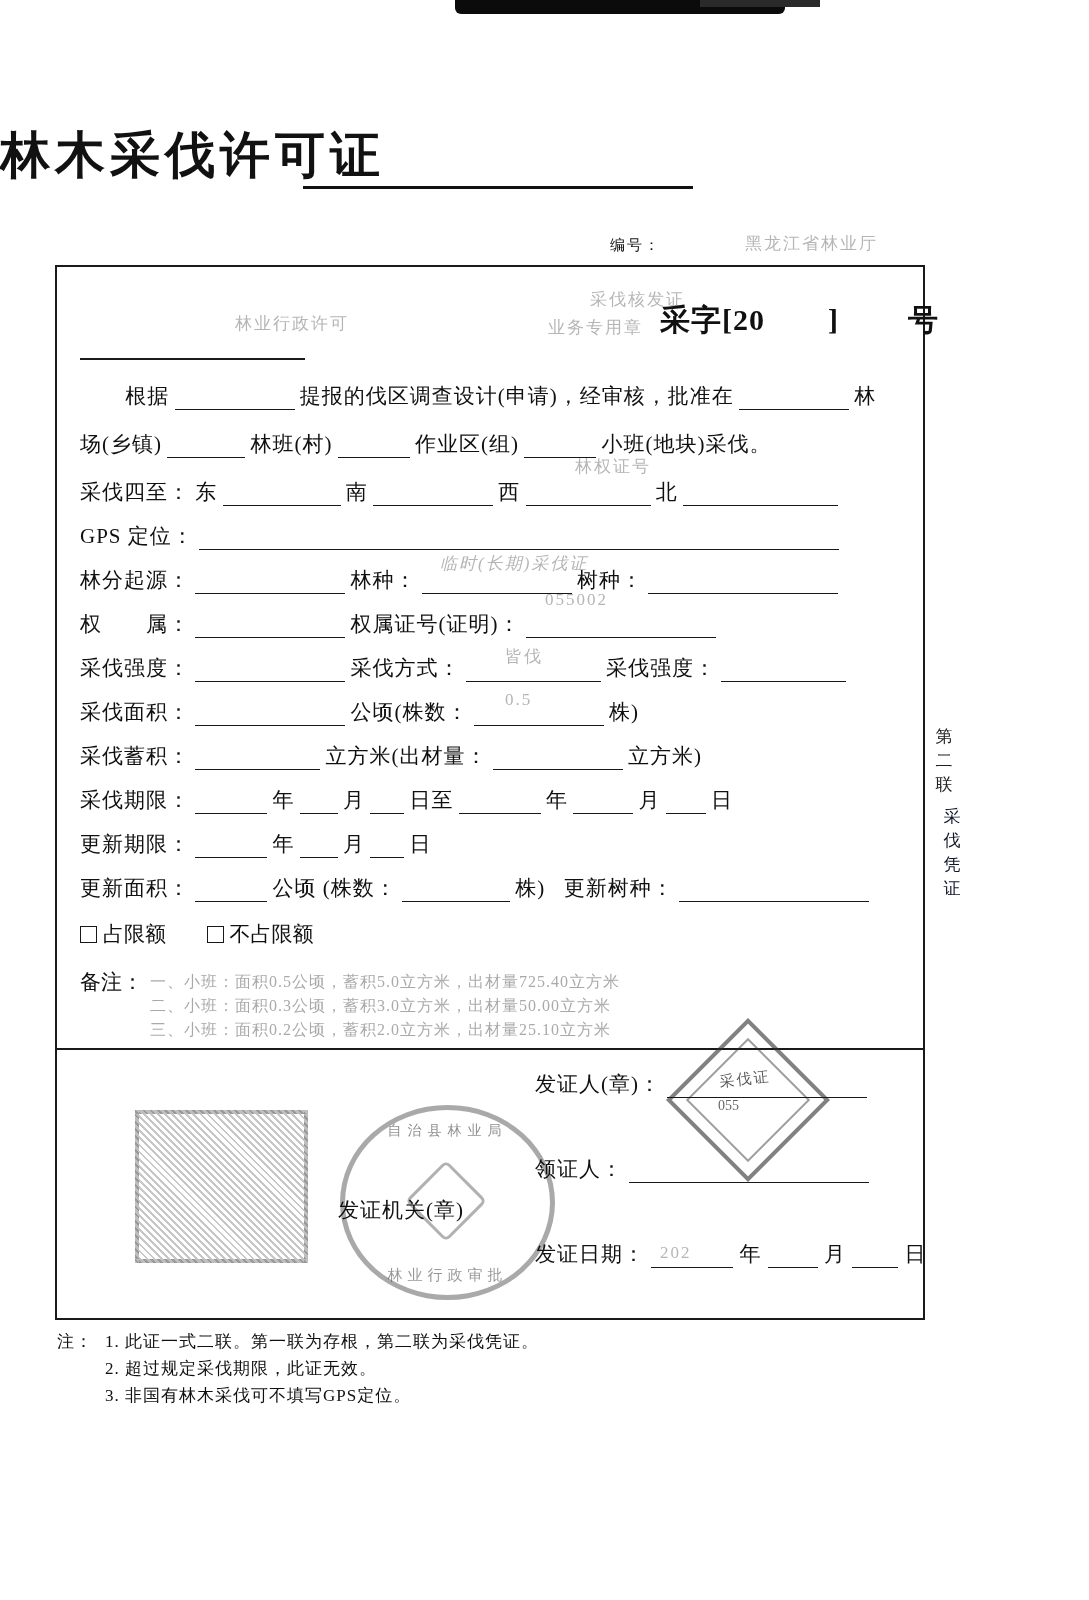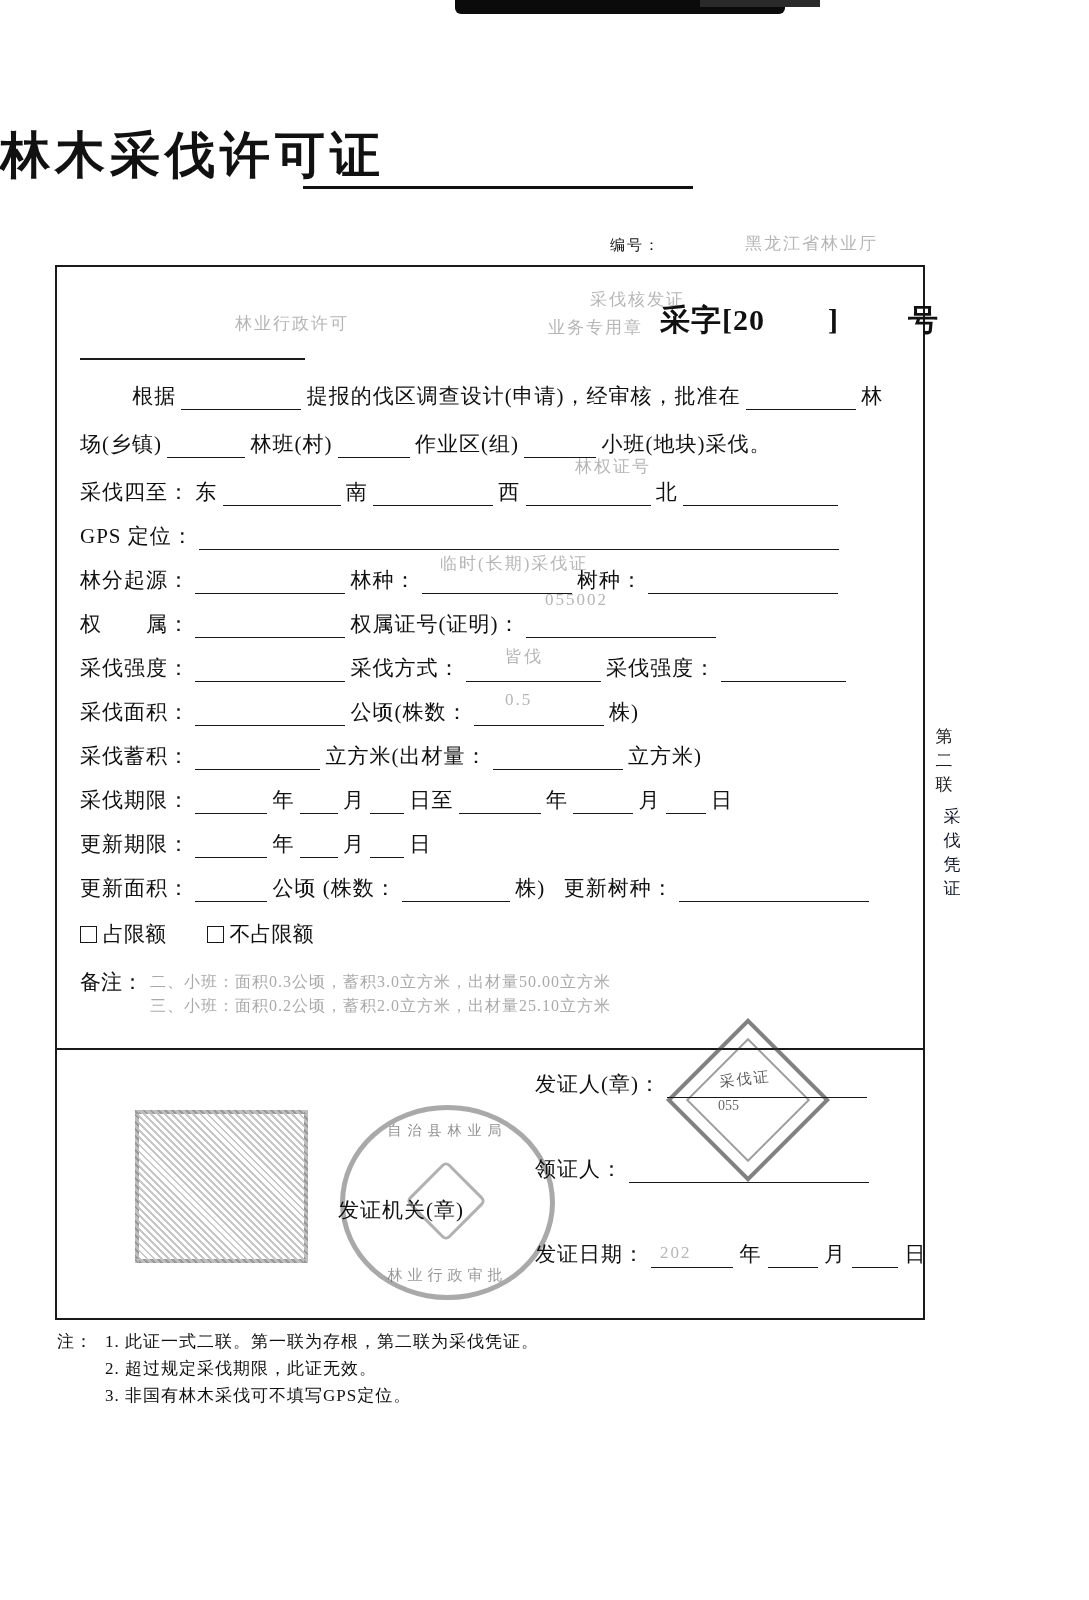--- a/index.html
+++ b/index.html
@@ -332,38 +332,38 @@
 <div class="page-title">林木采伐许可证</div>
 <div class="title-underline"></div>
 
 <div class="serial-label">编号：</div>
 
 <div class="ghost" style="top:232px; left:745px;">黑龙江省林业厅</div>
 <div class="ghost" style="top:288px; left:590px;">采伐核发证</div>
 <div class="ghost" style="top:312px; left:235px;">林业行政许可</div>
 <div class="ghost" style="top:316px; left:548px;">业务专用章</div>
 <div class="ghost" style="top:455px; left:575px;">林权证号</div>
-<div class="ghost" style="top:552px; left:440px;">临时(长期)采伐证</div>
+<div class="ghost" style="top:552px; left:440px;font-style:italic;">临时(长期)采伐证</div>
 <div class="ghost" style="top:590px; left:545px;">055002</div>
 <div class="ghost" style="top:645px; left:505px;">皆伐</div>
 <div class="ghost" style="top:690px; left:505px;">0.5</div>
 
 <div class="doc-box"></div>
 
 <div class="code-line">
   <span>采字[20</span>
   <span class="gap-s"></span>
   <span>]</span>
   <span class="gap-m"></span>
   <span>号</span>
 </div>
 
 <div class="short-rule"></div>
 
-<div class="row" style="top:382px;text-align:center;">
+<div class="row" style="top:382px;">
   <span class="indent"></span>
   <span class="lbl">根据</span>
   <span class="ul" style="width:120px"></span>
   <span class="lbl">提报的伐区调查设计(申请)，经审核，批准在</span>
   <span class="ul" style="width:110px"></span>
   <span class="lbl">林</span>
 </div>
 
 <div class="row" style="top:430px;">
   <span class="lbl">场(乡镇)</span>
@@ -471,20 +471,21 @@
 </div>
 
 <div class="chk-row">
   <span class="chk"></span><span>占限额</span>
   <span class="chk-gap"></span>
   <span class="chk"></span><span>不占限额</span>
 </div>
 
 <div class="remark">备注：</div>
 <div class="remark-lines">
+  <div>一、小班：面积0.5公顷，蓄积5.0立方米，出材量725.40立方米</div>
   <div>二、小班：面积0.3公顷，蓄积3.0立方米，出材量50.00立方米</div>
   <div>三、小班：面积0.2公顷，蓄积2.0立方米，出材量25.10立方米</div>
 </div>
 
 <div class="divider"></div>
 
 <div class="stamp-square"></div>
 
 <div class="stamp-round">
   <div class="s-txt">自治县林业局</div>

